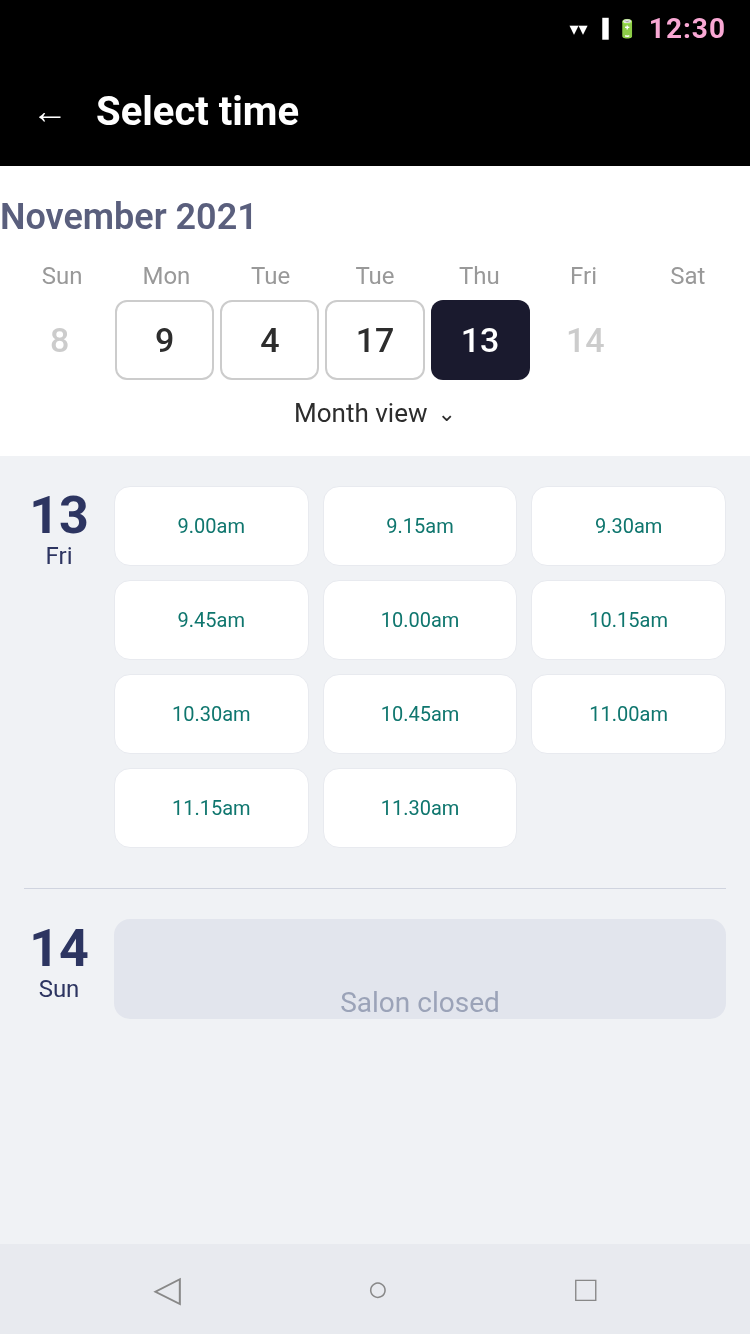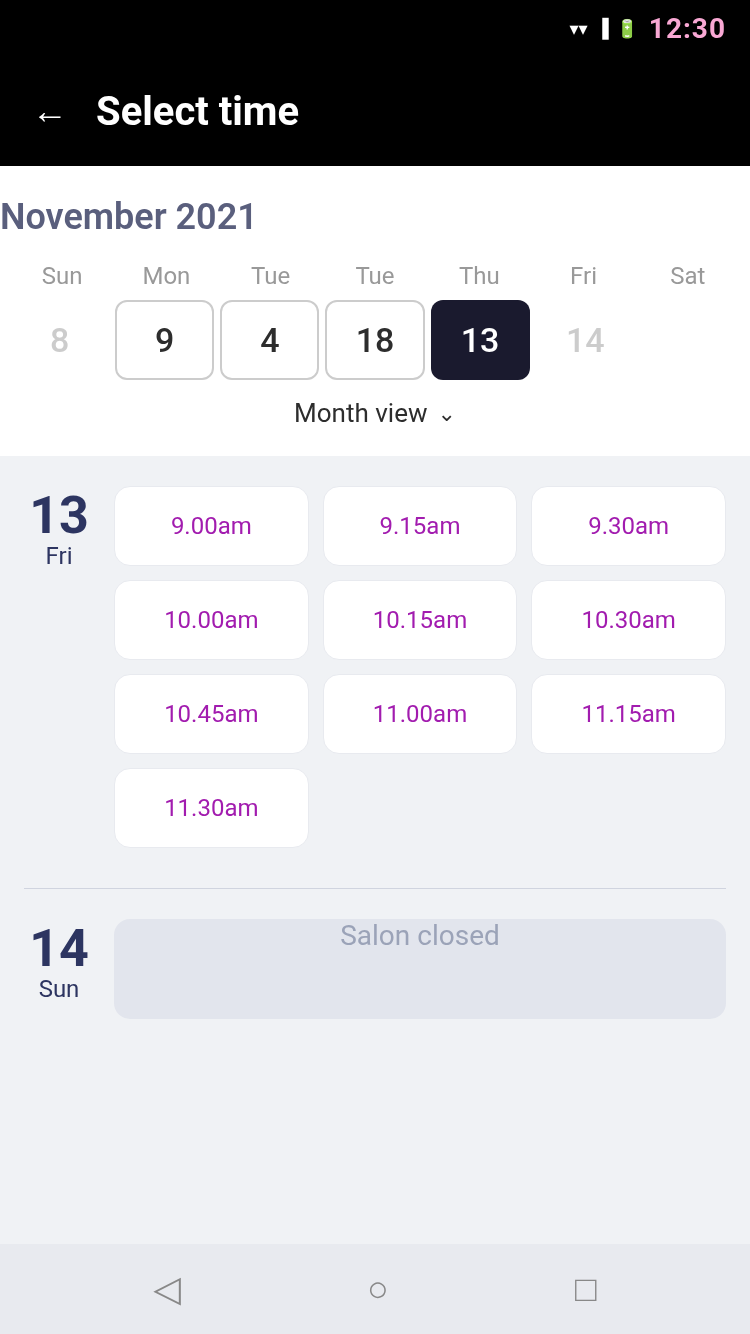--- a/index.html
+++ b/index.html
@@ -168,22 +168,22 @@
       grid-template-columns: repeat(3, 1fr);
       gap: 14px;
     }
     .time-slot {
       background: #fff;
       border-radius: 16px;
       height: 80px;
       display: flex;
       align-items: center;
       justify-content: center;
-      font-size: 24px;
-      color: #a21caf;
+      font-size: 20px;
+      color: #0f766e;
       cursor: pointer;
       border: 1.5px solid #e8eaef;
     }
 
     
     .divider {
       height: 1px;
       background: #d0d4df;
       margin: 10px 0 30px;
     }
@@ -193,21 +193,21 @@
       display: flex;
       gap: 20px;
       margin-bottom: 40px;
     }
     .closed-panel {
       flex: 1;
       background: #e2e5ed;
       border-radius: 16px;
       height: 100px;
       display: flex;
-      align-items: flex-start;
+      align-items: flex-end;
       justify-content: center;
       font-size: 28px;
       color: #9ba3b8;
     }
 
     
     .bottom-nav {
       position: fixed;
       bottom: 0;
       width: 750px;
@@ -251,21 +251,21 @@
     <span class="weekday">Tue</span>
     <span class="weekday">Thu</span>
     <span class="weekday">Fri</span>
     <span class="weekday">Sat</span>
   </div>
 
   <div class="dates-row">
     <div class="date-cell inactive">8</div>
     <div class="date-cell bordered">9</div>
     <div class="date-cell bordered">4</div>
-    <div class="date-cell bordered">18</div>
+    <div class="date-cell bordered">17</div>
     <div class="date-cell selected">13</div>
     <div class="date-cell inactive">14</div>
   </div>
 
   <div class="month-view-row">
     <span class="month-view-label">Month view</span>
     <span class="chevron-down">⌄</span>
   </div>
 </div>
 
@@ -273,20 +273,21 @@
 
   <div class="day-block">
     <div class="day-label">
       <span class="day-number">13</span>
       <span class="day-name">Fri</span>
     </div>
     <div class="slots-grid">
       <div class="time-slot">9.00am</div>
       <div class="time-slot">9.15am</div>
       <div class="time-slot">9.30am</div>
+      <div class="time-slot">9.45am</div>
       <div class="time-slot">10.00am</div>
       <div class="time-slot">10.15am</div>
       <div class="time-slot">10.30am</div>
       <div class="time-slot">10.45am</div>
       <div class="time-slot">11.00am</div>
       <div class="time-slot">11.15am</div>
       <div class="time-slot">11.30am</div>
     </div>
   </div>
 

